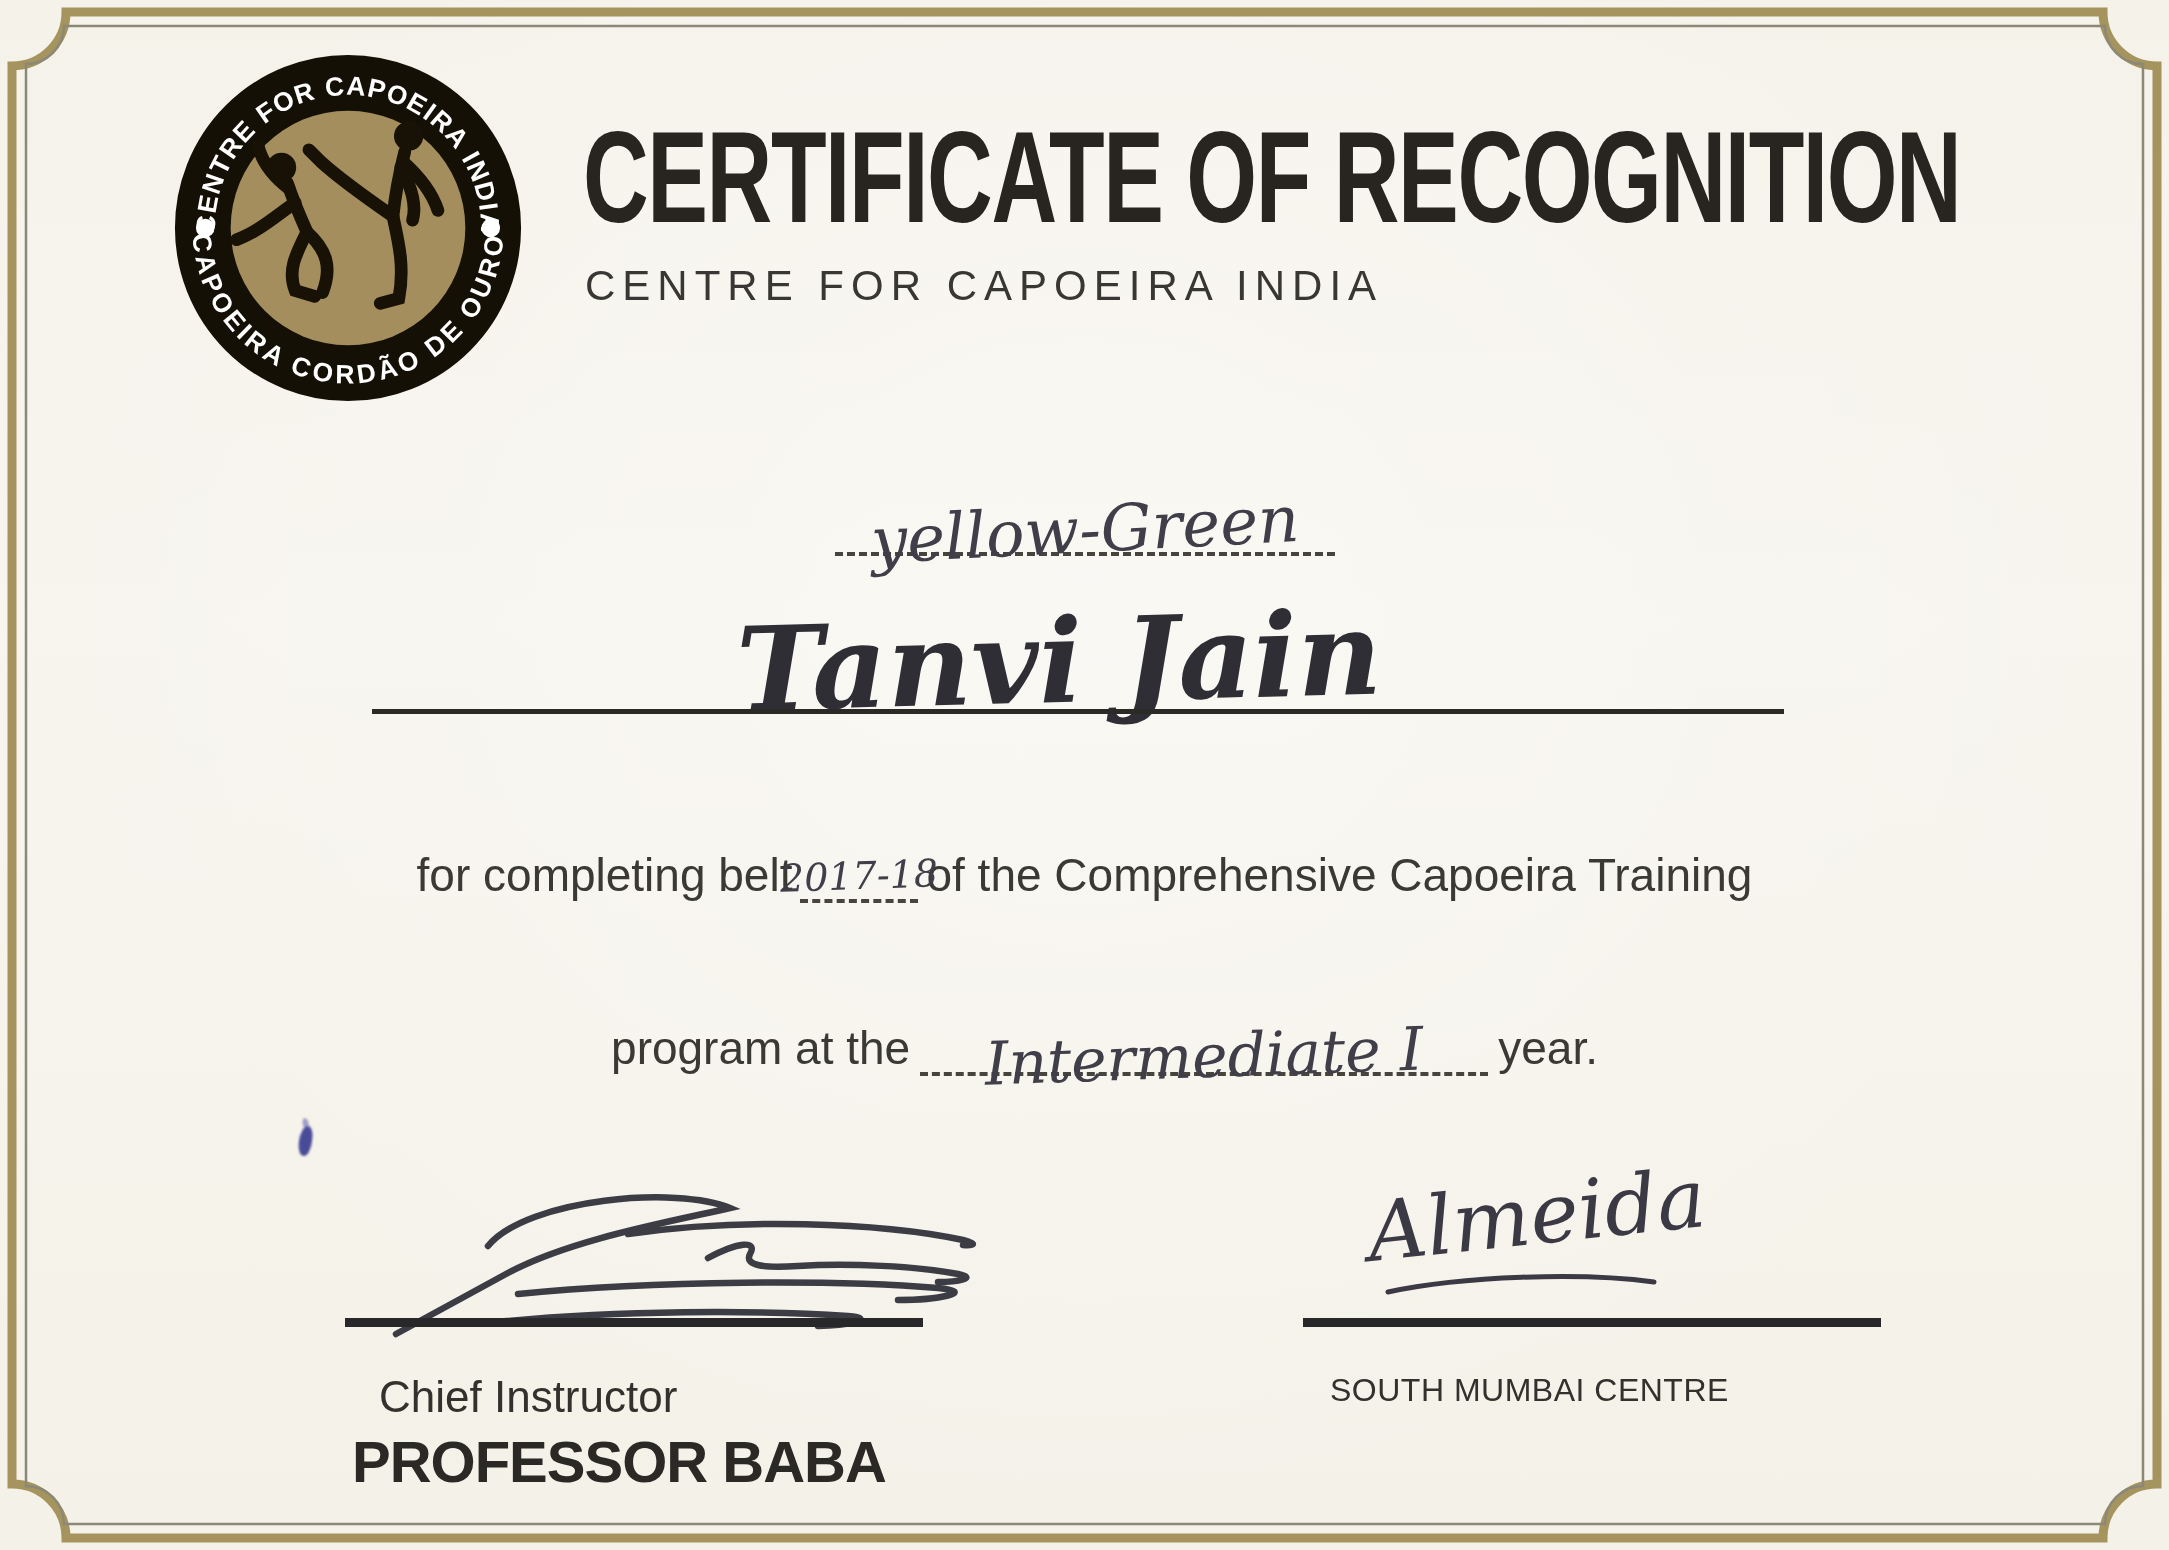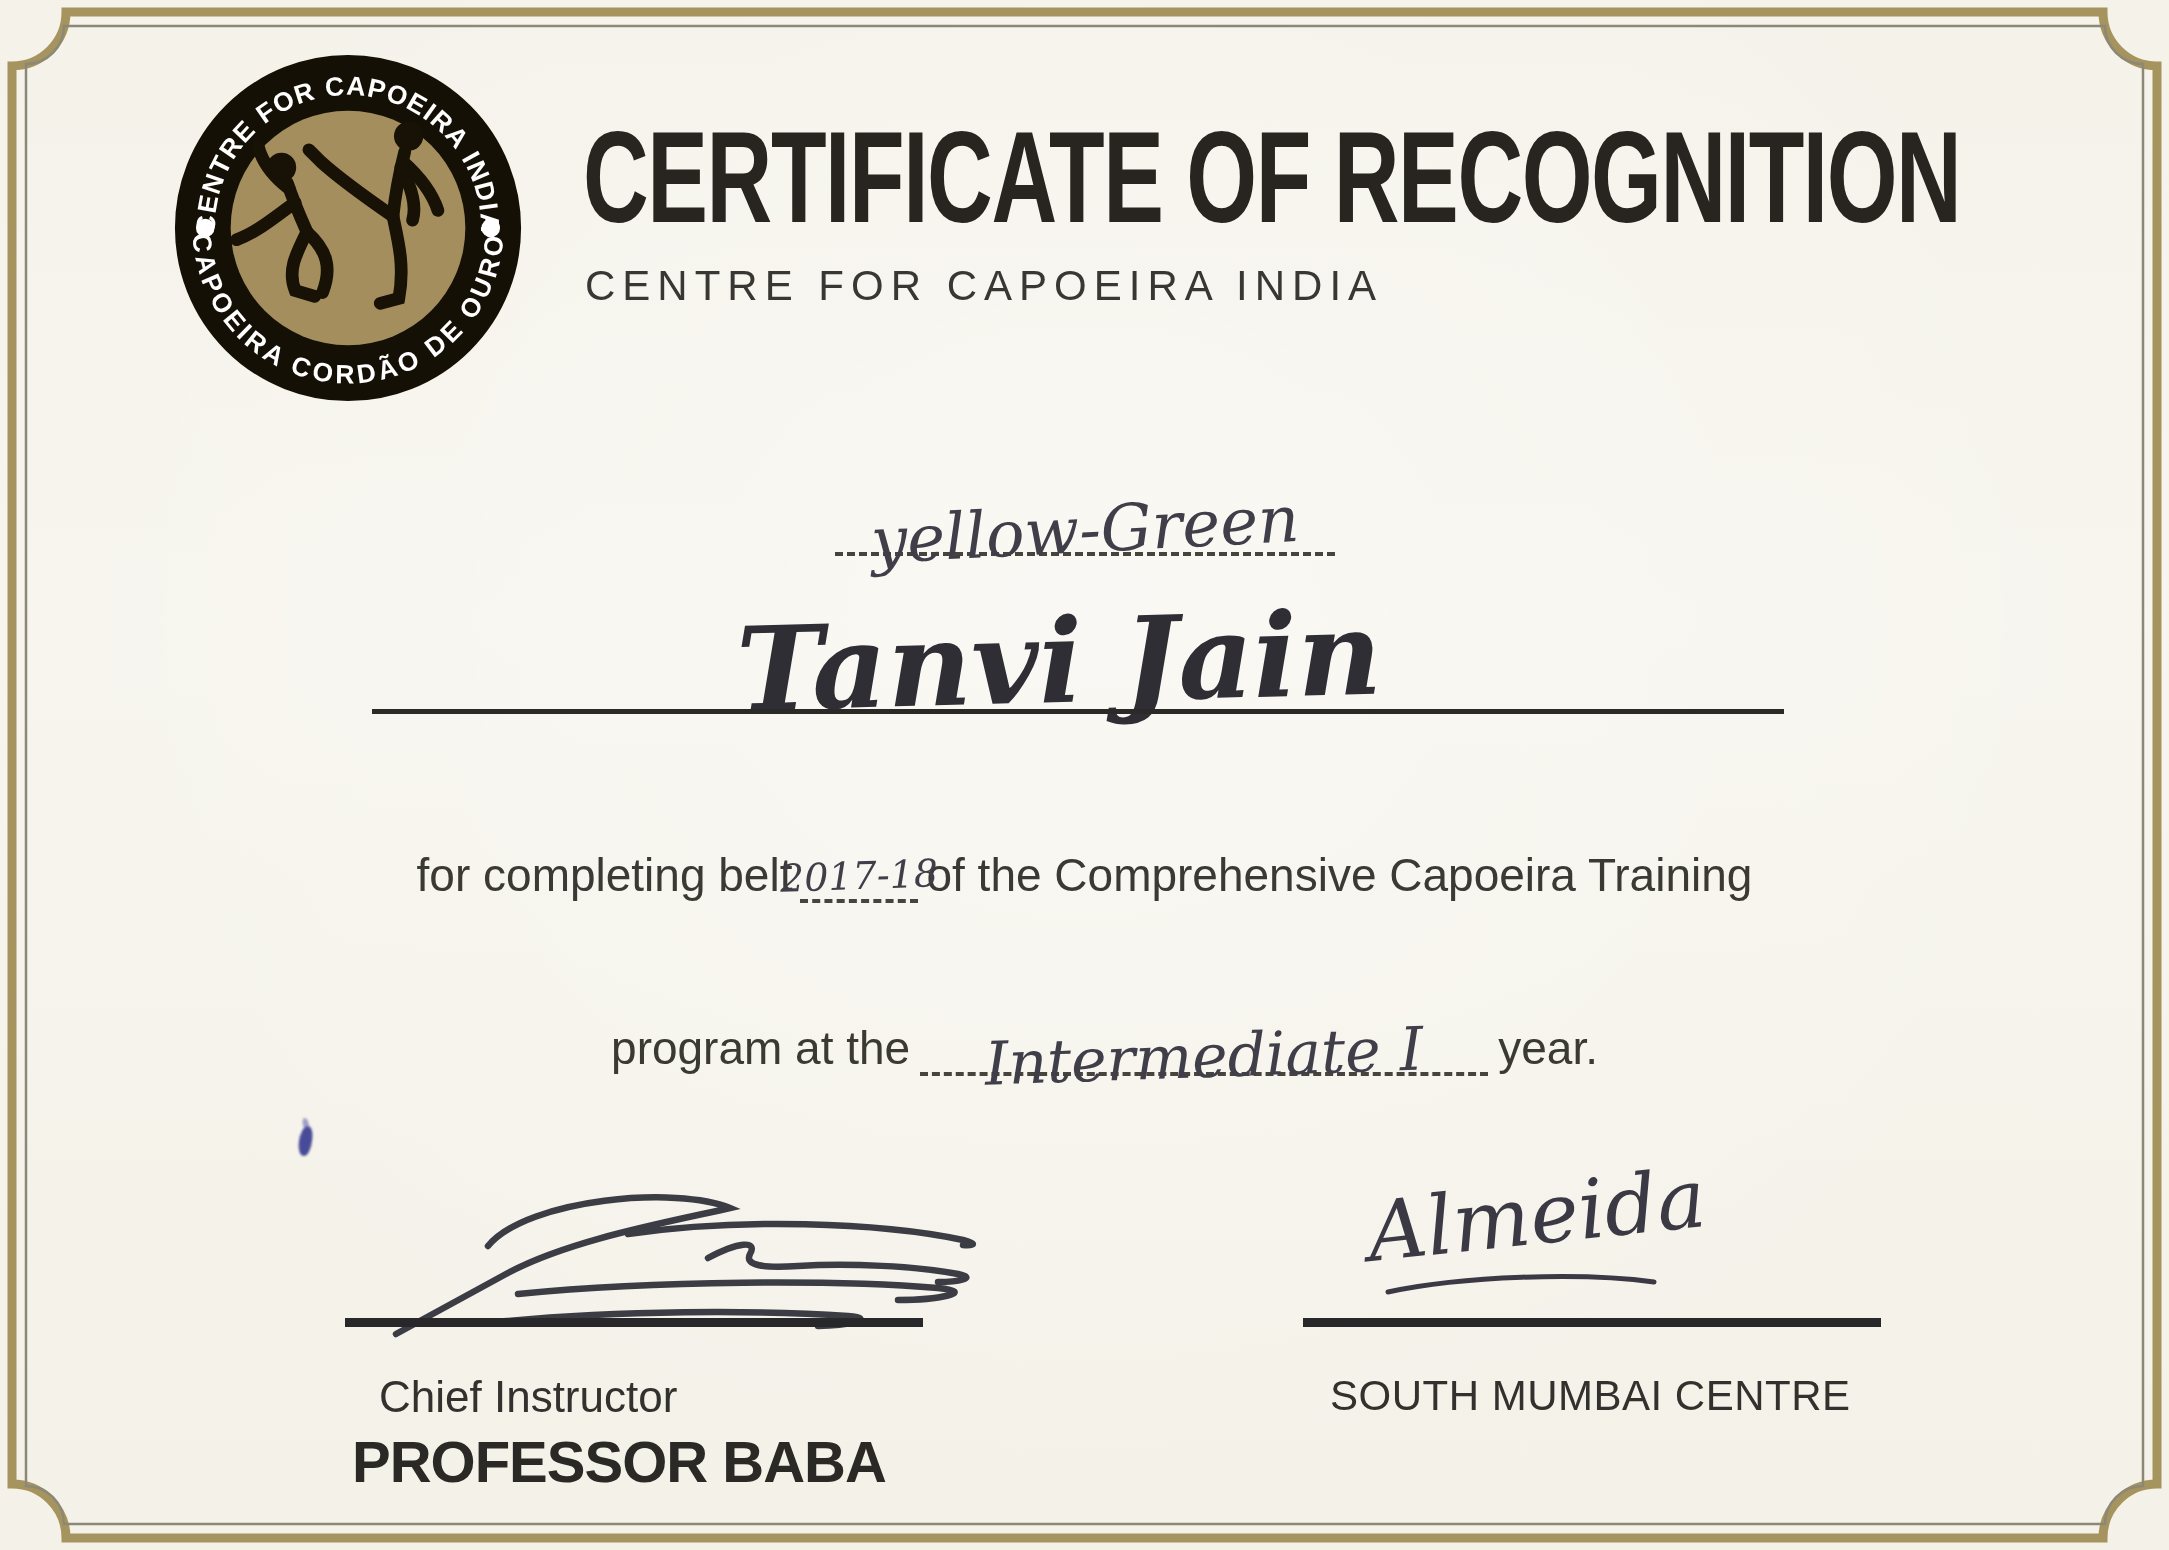--- a/index.html
+++ b/index.html
@@ -77,21 +77,21 @@
   .sig-name{
     top:1430px;font-size:58px;font-weight:bold;letter-spacing:-1px;
     color:#2b2926;white-space:nowrap;line-height:1.1;
   }
   #sig-name-left{left:352px;}
   #sig-name-right{left:1303px;}
   .sig-role{
     top:1373px;font-size:44px;color:#33312d;white-space:nowrap;line-height:1.1;margin-left:27px;
   }
   #sig-role-left{left:352px;}
-  #sig-role-right{left:1303px;font-size:42px;letter-spacing:0.5px;}
+  #sig-role-right{left:1303px;font-size:32px;letter-spacing:0.5px;}
   
   #ink-blot{
     left:299px;top:1126px;width:13px;height:30px;
     background:#2b2e8a;border-radius:60% 40% 55% 45%;
     filter:blur(1.2px);opacity:0.85;
     transform:rotate(6deg);
   }
   #ink-blot::before{
     content:"";position:absolute;left:2px;top:-8px;width:6px;height:12px;
     background:#3a3f9a;border-radius:50%;opacity:0.55;transform:rotate(-20deg);

